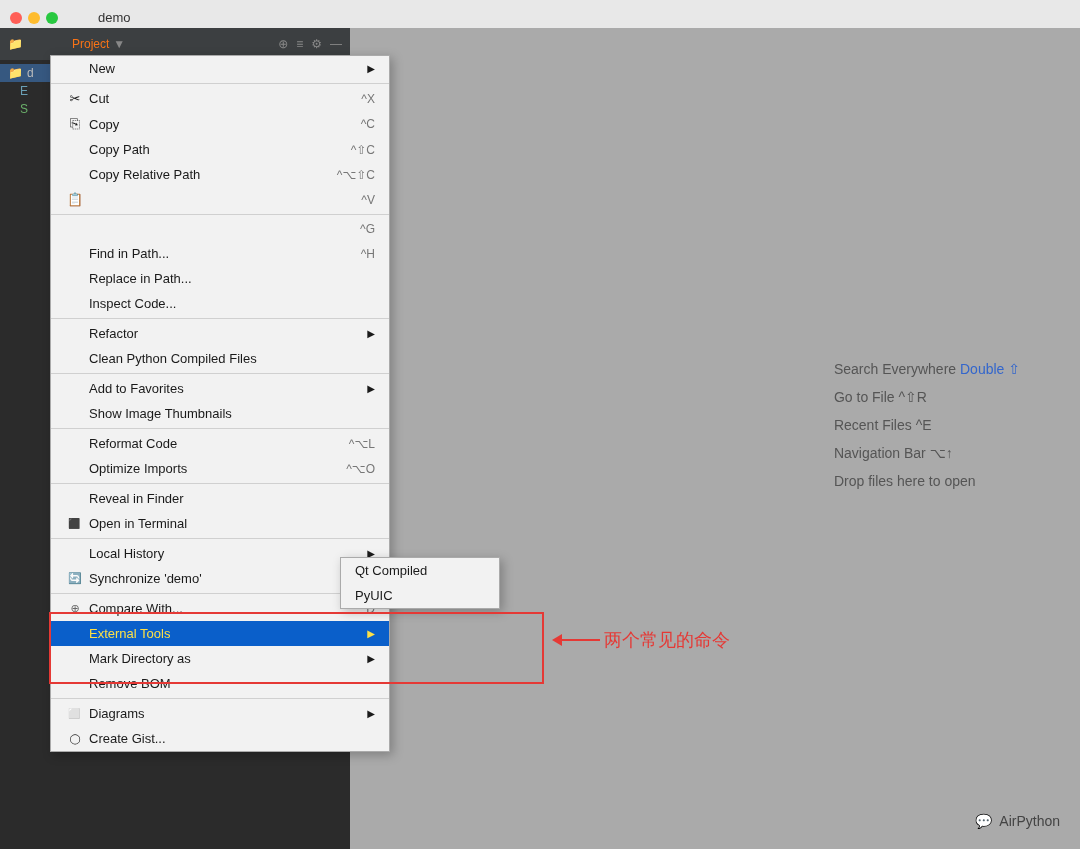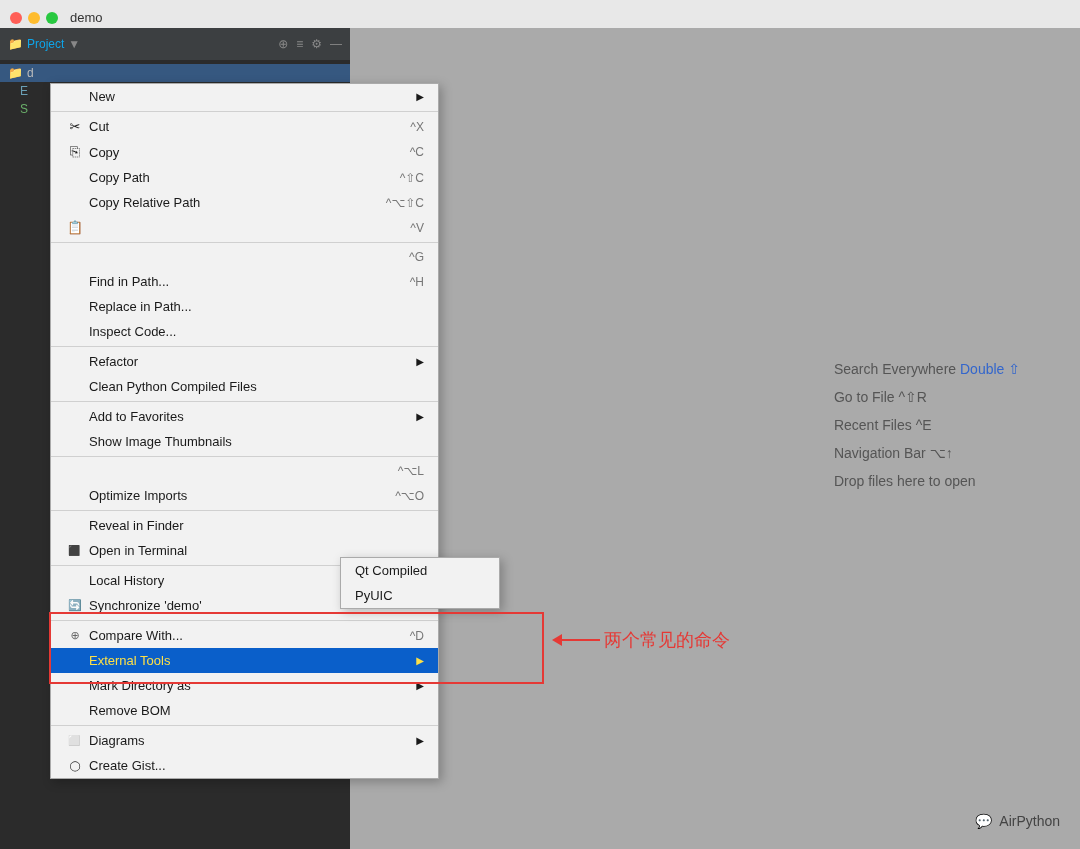--- a/index.html
+++ b/index.html
@@ -16,20 +16,21 @@
     
     .title-bar {
       position: absolute;
       top: 0; left: 0; right: 0;
       height: 36px;
       background: #e8e8e8;
       display: flex;
       align-items: center;
       padding: 0 10px;
       border-bottom: 1px solid #ccc;
+      gap: 28px;
     }
     .title-bar-text {
       font-size: 13px;
       color: #333;
       margin-left: 4px;
     }
     .window-controls {
       display: flex;
       gap: 6px;
       margin-right: 8px;
@@ -50,23 +51,24 @@
       width: 350px;
       height: 32px;
       background: #3c3f41;
       display: flex;
       align-items: center;
       padding: 0 8px;
       color: #bbb;
       font-size: 12px;
     }
     .panel-title {
-      color: #0ea5e9;
+      color: #f97316;
       font-size: 12px;
       font-weight: 500;
+      margin-left: 45px;
     }
     .panel-icons {
       margin-left: auto;
       display: flex;
       gap: 8px;
       color: #888;
     }
 
     
     .ide-bg {
@@ -128,27 +130,26 @@
     }
     .tree-item.selected {
       background: #365880;
     }
 
     
     .context-menu {
       position: absolute;
       top: 55px;
       left: 50px;
-      width: 389px;
+      width: 340px;
       background: #f2f2f2;
       border: 1px solid #aaa;
       box-shadow: 3px 3px 10px rgba(0,0,0,0.25);
       z-index: 100;
       font-size: 13px;
-      margin-top: 28px;
     }
     .menu-item {
       padding: 5px 14px;
       display: flex;
       align-items: center;
       justify-content: space-between;
       cursor: pointer;
       color: #1a1a1a;
       min-height: 24px;
     }
@@ -374,20 +375,21 @@
   </div>
 
   <div class="menu-item">
     <span class="icon-area"></span>
     <span class="menu-item-label">Show Image Thumbnails</span>
   </div>
   <div class="menu-divider"></div>
 
   <div class="menu-item">
     <span class="icon-area"></span>
+    <span class="menu-item-label">Reformat Code</span>
     <span class="shortcut">^⌥L</span>
   </div>
 
   <div class="menu-item">
     <span class="icon-area"></span>
     <span class="menu-item-label">Optimize Imports</span>
     <span class="shortcut">^⌥O</span>
   </div>
   <div class="menu-divider"></div>
 

